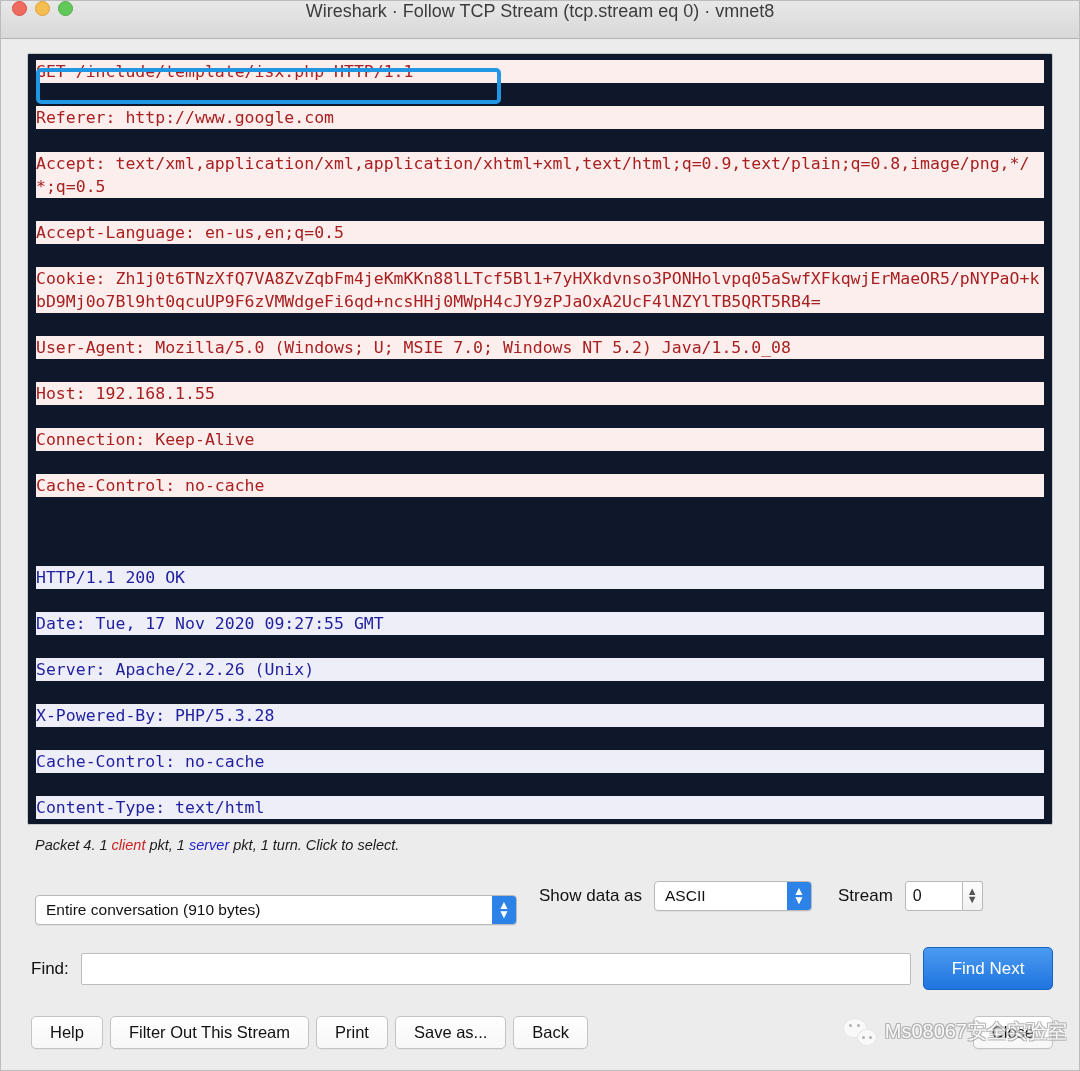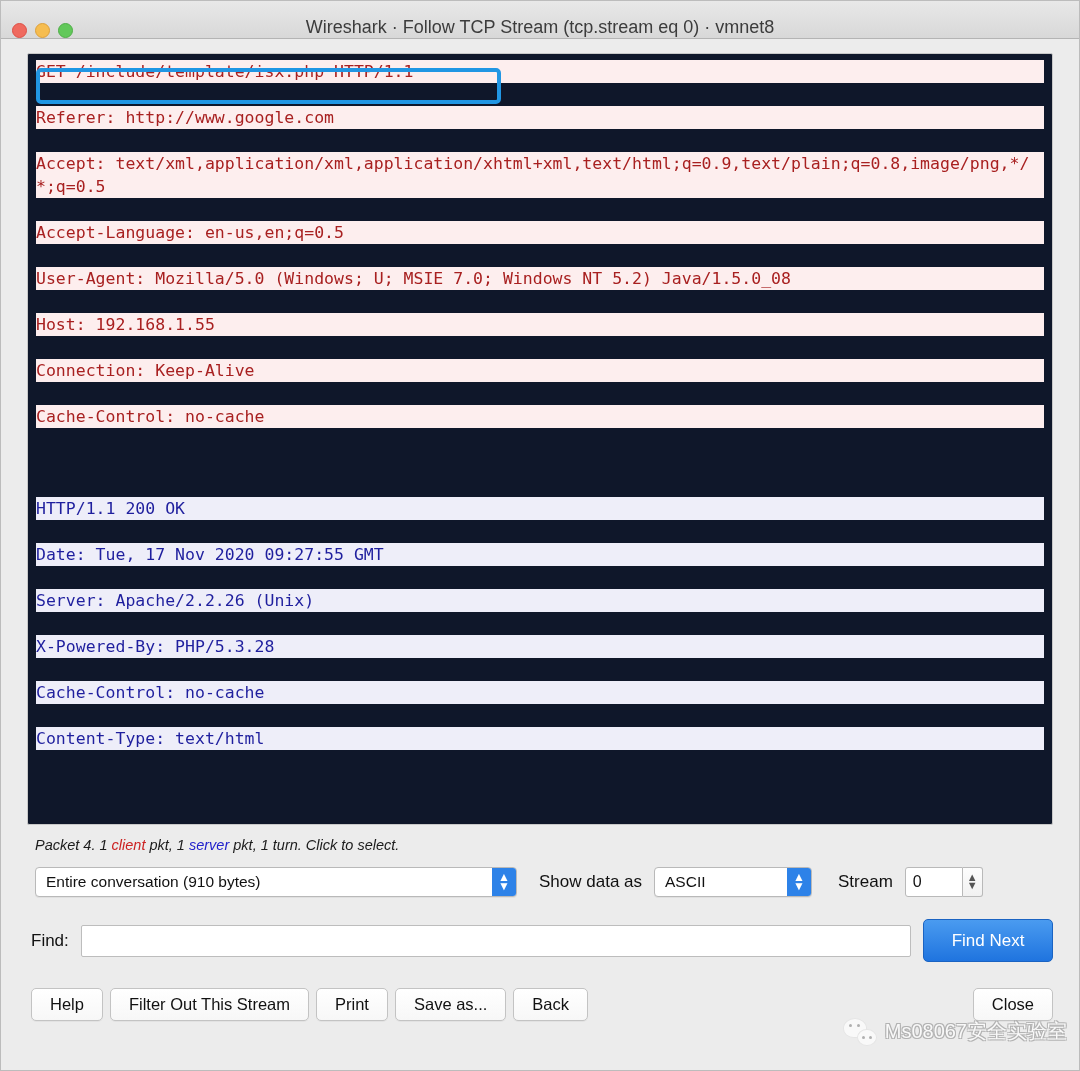--- a/index.html
+++ b/index.html
@@ -25,21 +25,21 @@
     border: 1px solid #bcbcbc;
   }
 
   
   .titlebar {
     height: 38px;
     flex: 0 0 38px;
     background: linear-gradient(to bottom, #e8e8e8 0%, #d8d8d8 100%);
     border-bottom: 1px solid #b4b4b4;
     display: flex;
-    align-items: flex-end;
+    align-items: flex-start;
     position: relative;
   }
   .traffic {
     display: flex;
     gap: 8px;
     padding-left: 11px;
     align-items: center;
   }
   .light {
     width: 15px; height: 15px;
@@ -146,21 +146,21 @@
     background: #2d82e8;
     border-radius: 0 3px 3px 0;
     display: flex;
     flex-direction: column;
     align-items: center;
     justify-content: center;
     line-height: 0.72;
     color: #fff;
     font-size: 12px;
   }
-  .popup.conversation { width: 482px; }
+  .popup.conversation { width: 482px; margin-top: 28px; }
   .popup.ascii { width: 158px; }
 
   .lbl {
     font-size: 17px;
     color: #111;
     margin: 0 12px 0 22px;
     white-space: nowrap;
   }
   .lbl.stream-lbl { margin-left: 26px; }
 
@@ -319,20 +319,21 @@
     <div class="title-text">Wireshark · Follow TCP Stream (tcp.stream eq 0) · vmnet8</div>
   </div>
 
   <div class="body-area">
 
     <div class="stream-box">
       <pre class="stream-text" id="stream-text"><span class="ln client">GET /include/template/isx.php HTTP/1.1</span>
 <span class="ln client">Referer: http://www.google.com</span>
 <span class="ln client">Accept: text/xml,application/xml,application/xhtml+xml,text/html;q=0.9,text/plain;q=0.8,image/png,*/*;q=0.5</span>
 <span class="ln client">Accept-Language: en-us,en;q=0.5</span>
+<span class="ln client">Cookie: Zh1j0t6TNzXfQ7VA8ZvZqbFm4jeKmKKn88lLTcf5Bl1+7yHXkdvnso3PONHolvpq05aSwfXFkqwjErMaeOR5/pNYPaO+kbD9Mj0o7Bl9ht0qcuUP9F6zVMWdgeFi6qd+ncsHHj0MWpH4cJY9zPJaOxA2UcF4lNZYlTB5QRT5RB4=</span>
 <span class="ln client">User-Agent: Mozilla/5.0 (Windows; U; MSIE 7.0; Windows NT 5.2) Java/1.5.0_08</span>
 <span class="ln client">Host: 192.168.1.55</span>
 <span class="ln client">Connection: Keep-Alive</span>
 <span class="ln client">Cache-Control: no-cache</span>
 <span class="blank"></span>
 <span class="ln server">HTTP/1.1 200 OK</span>
 <span class="ln server">Date: Tue, 17 Nov 2020 09:27:55 GMT</span>
 <span class="ln server">Server: Apache/2.2.26 (Unix)</span>
 <span class="ln server">X-Powered-By: PHP/5.3.28</span>
 <span class="ln server">Cache-Control: no-cache</span>

